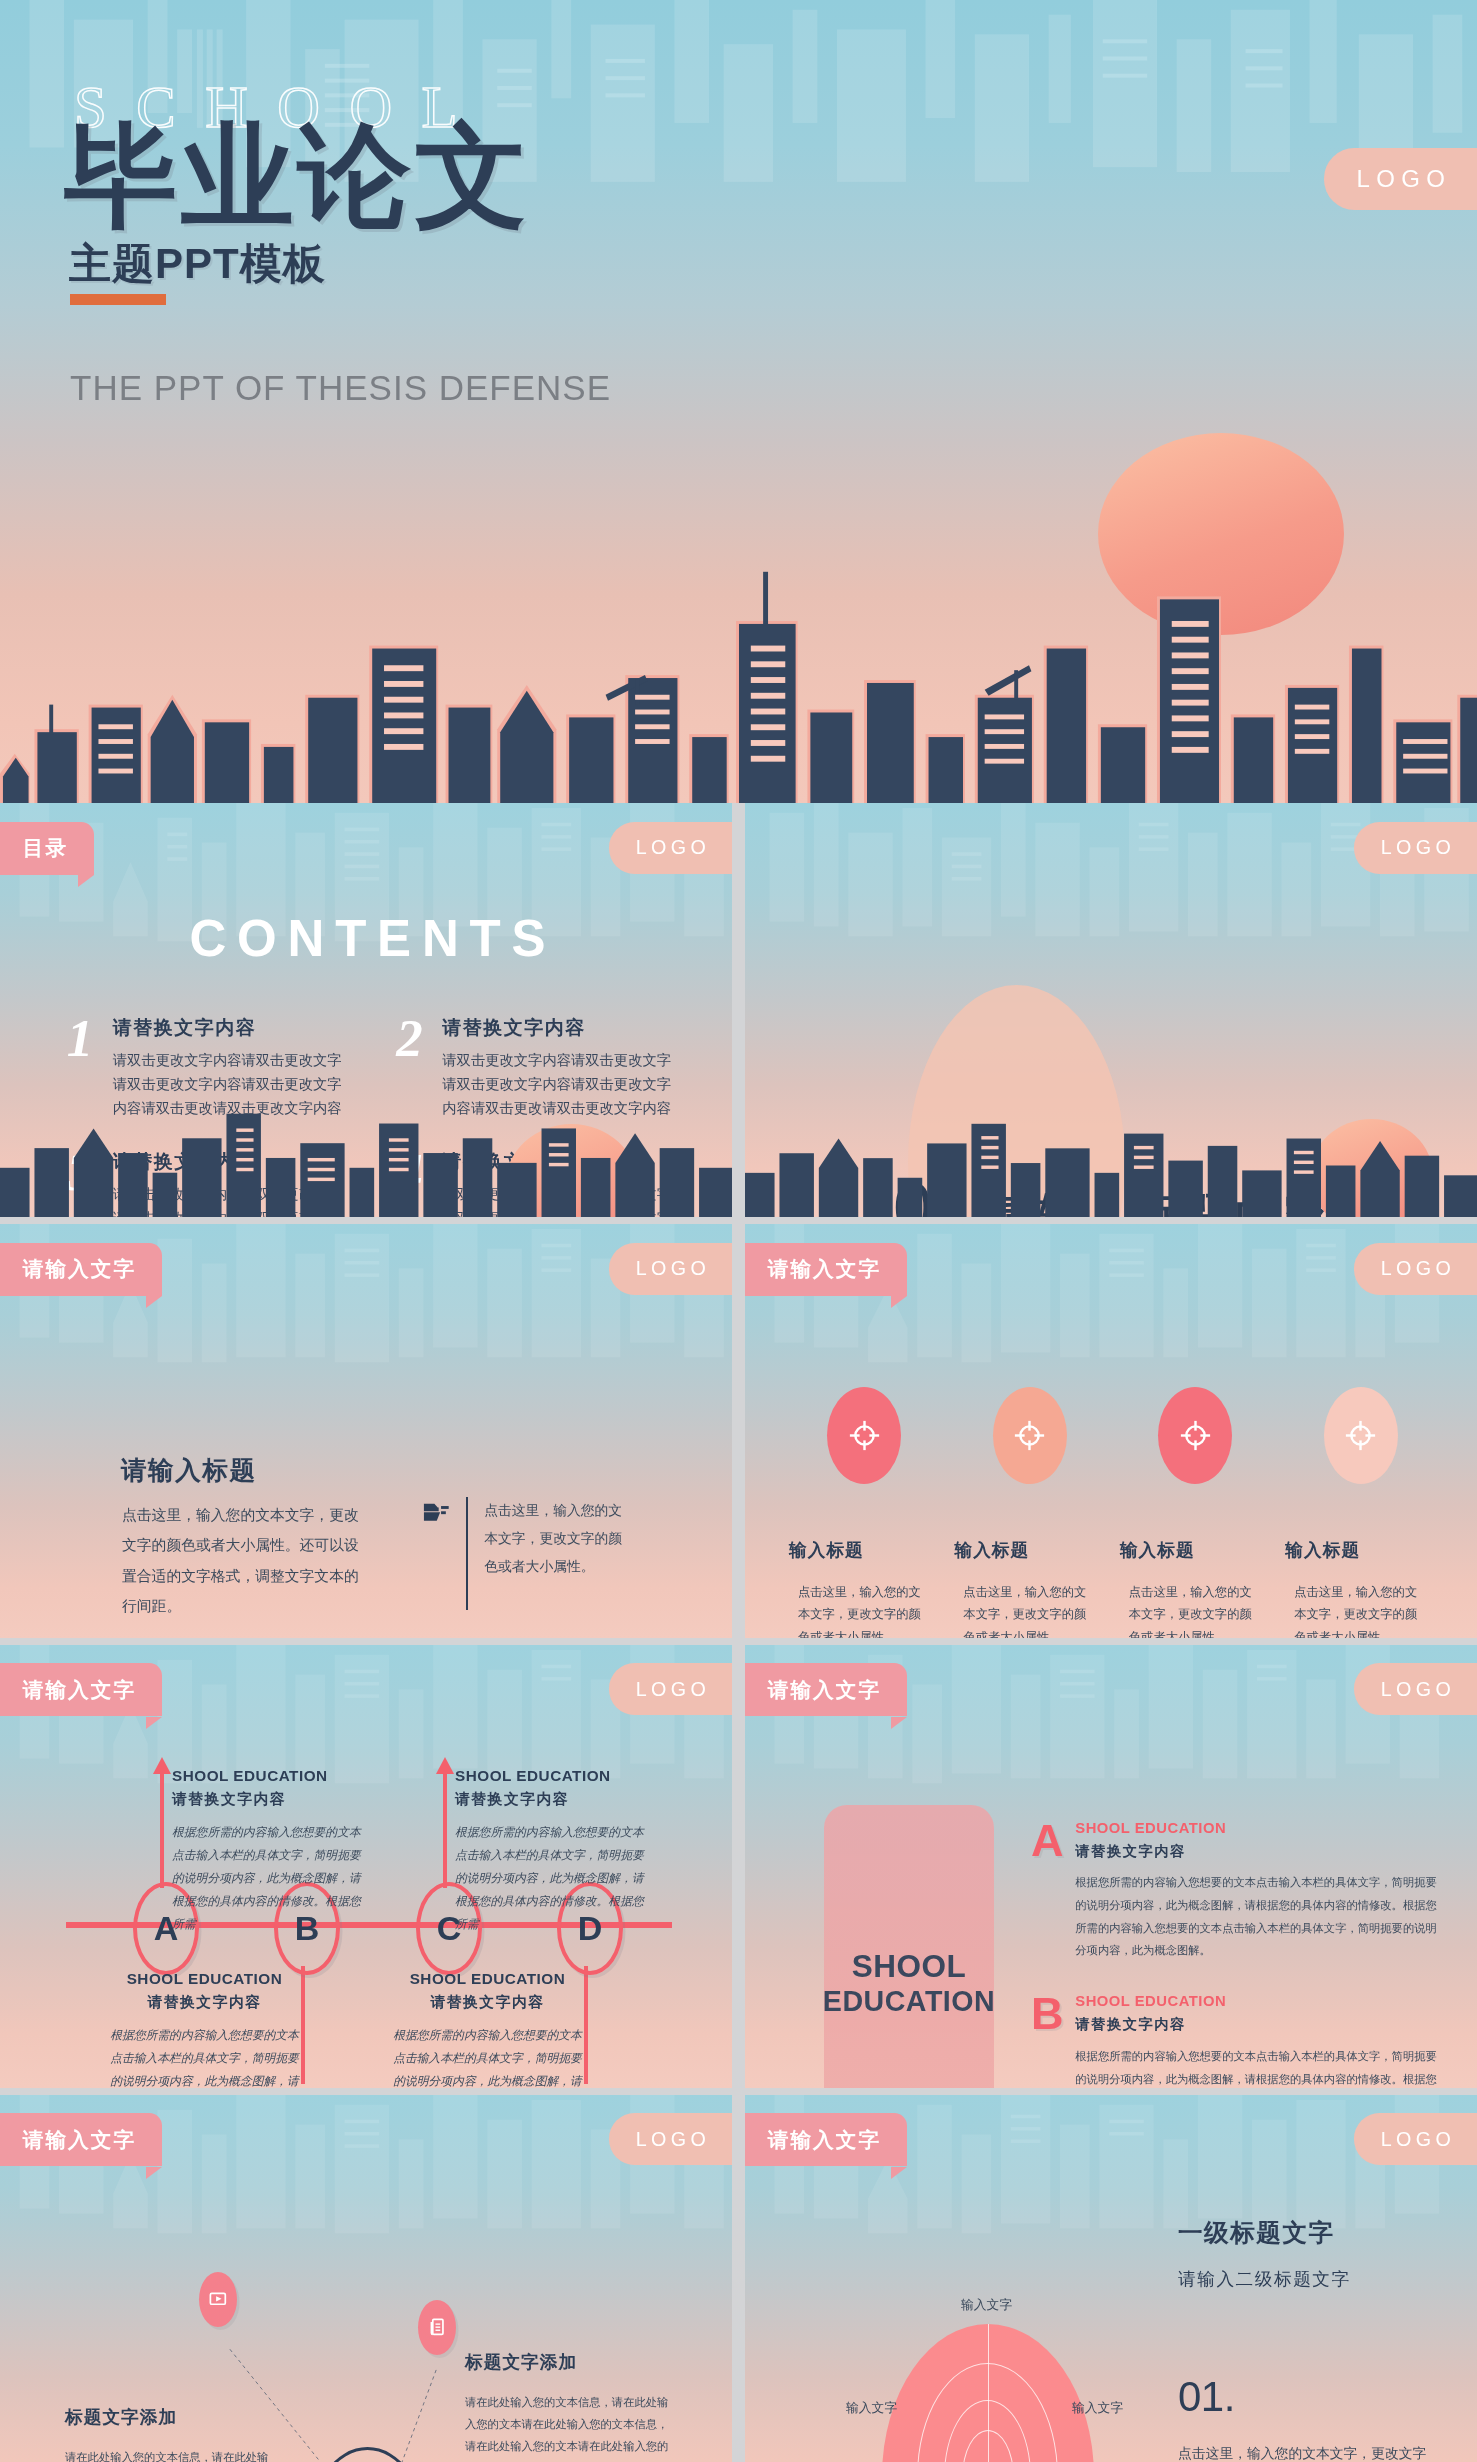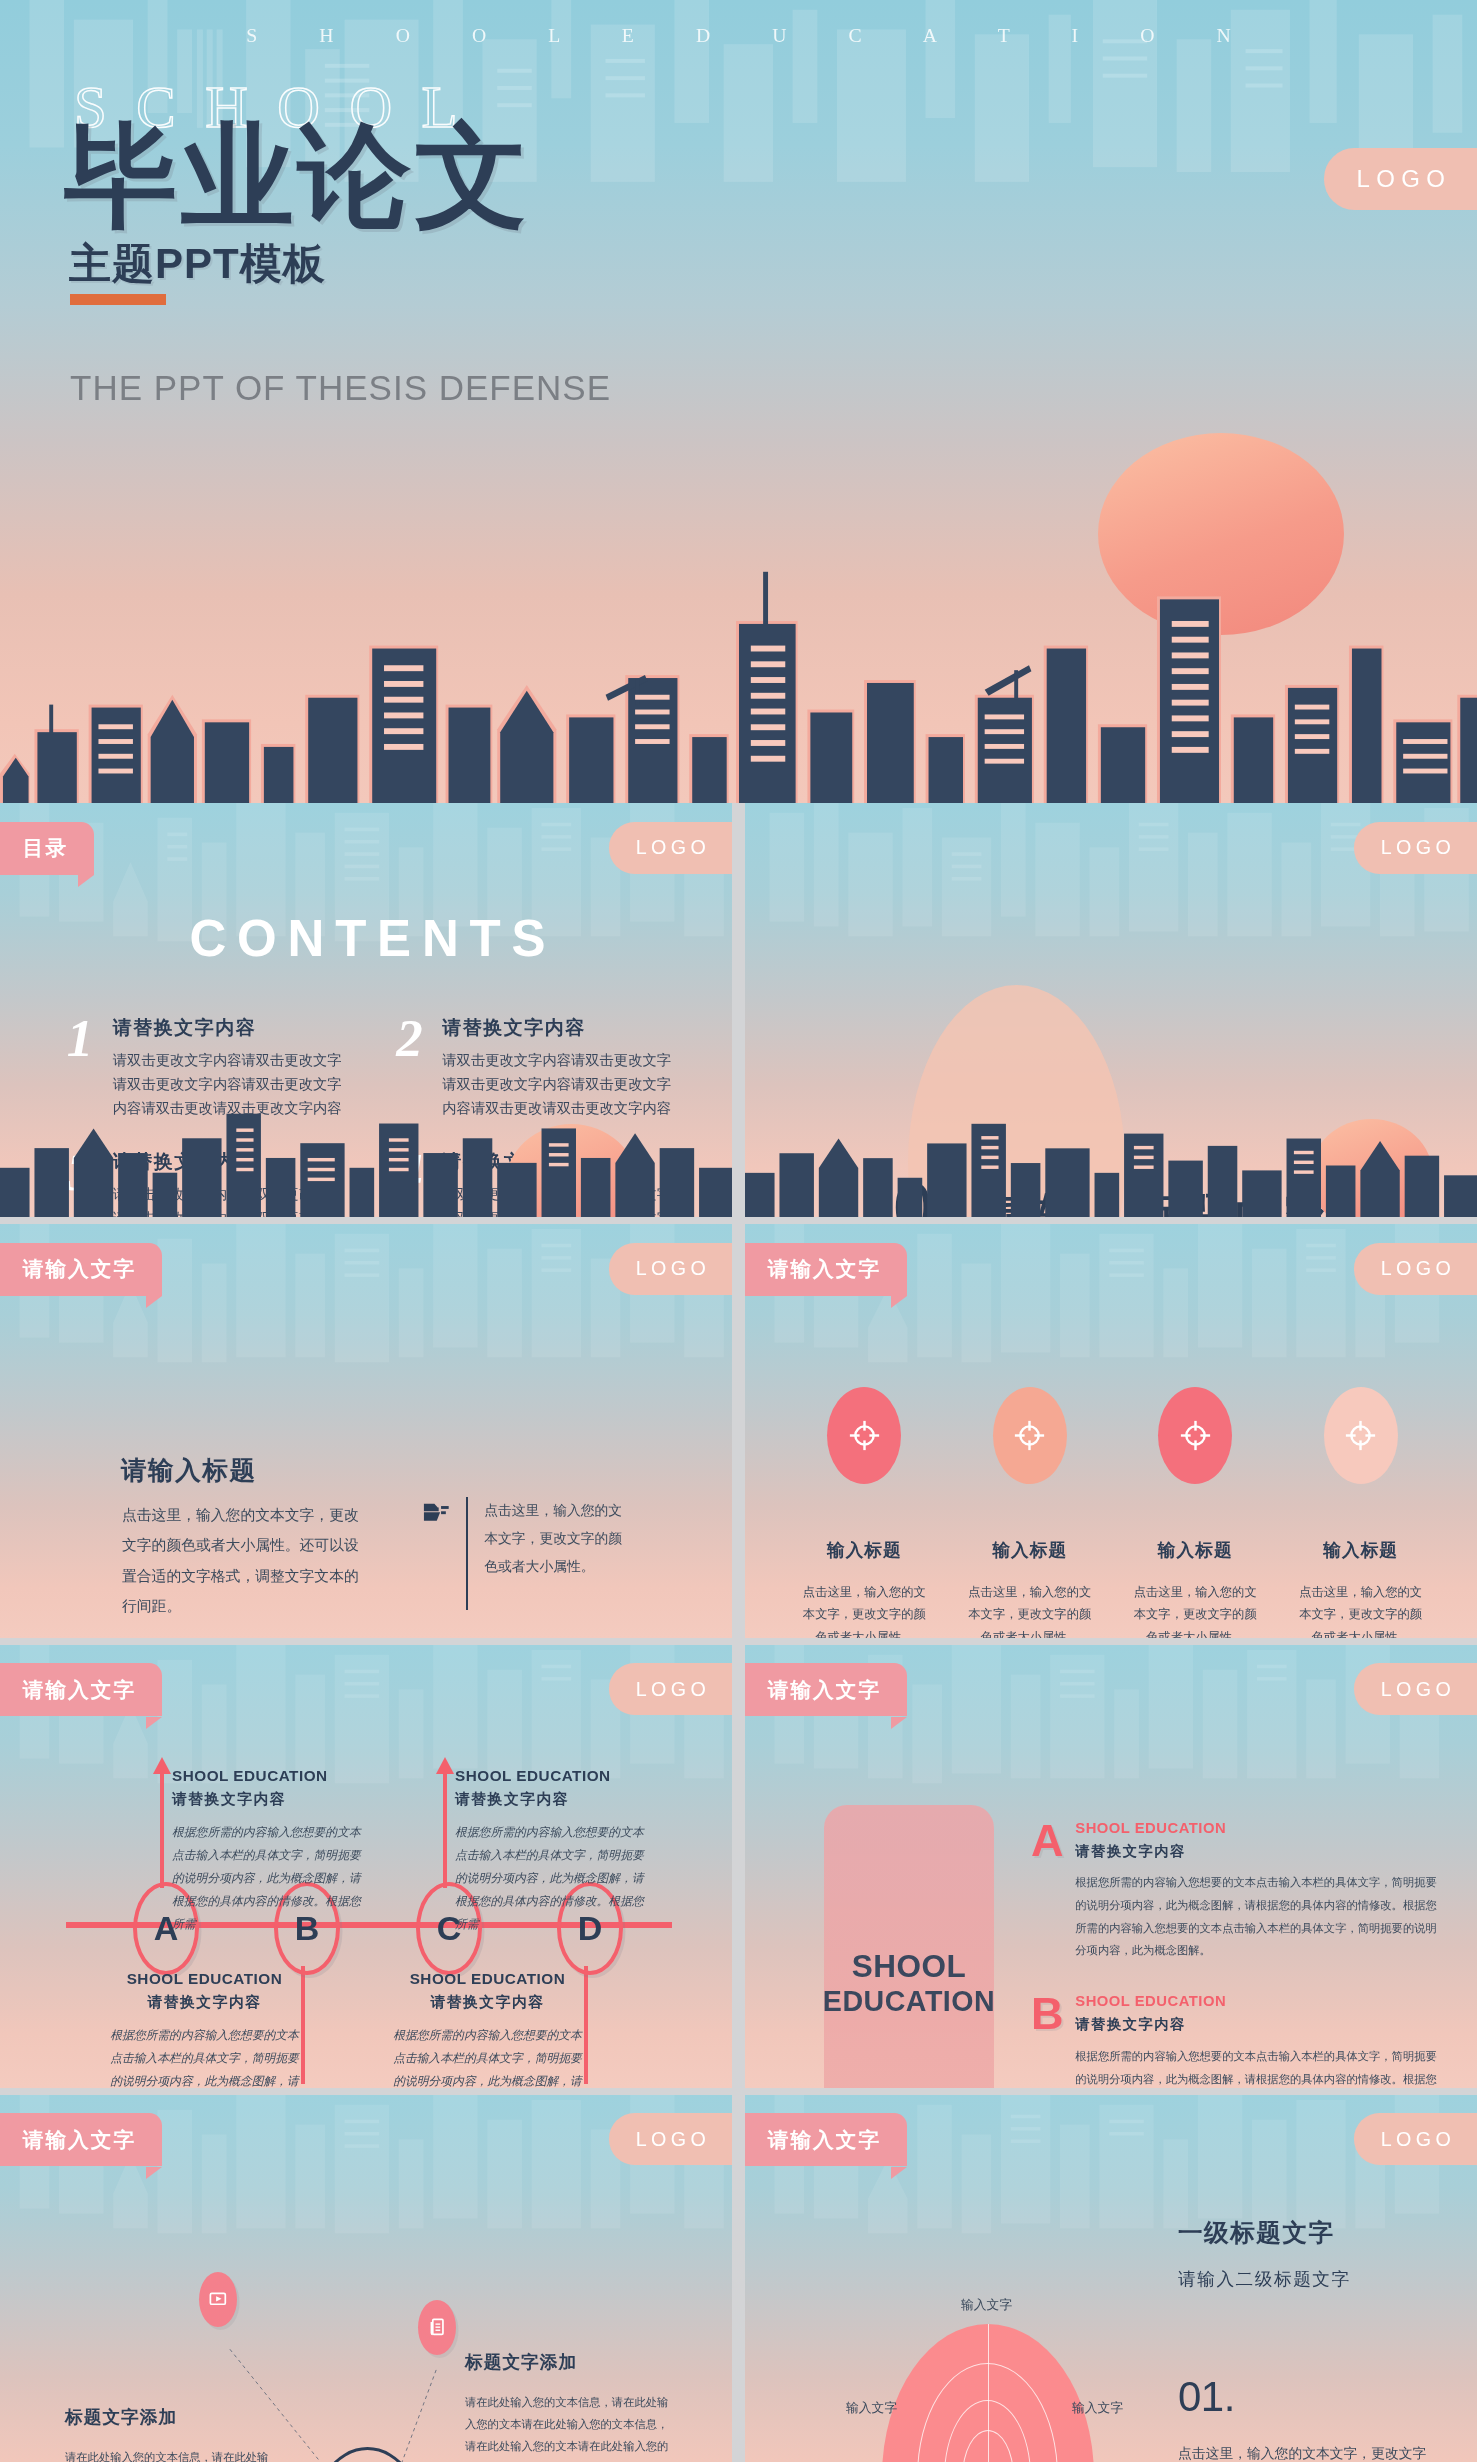--- a/index.html
+++ b/index.html
@@ -70,21 +70,21 @@
   
   .tc-title{position:absolute;left:121px;top:229px;color:#2d3e56;font-size:25.6px;font-weight:bold;letter-spacing:1.5px;}
   .tc-body{position:absolute;left:122px;top:276px;width:249px;color:#3b4a5c;font-size:14.8px;line-height:2.05;}
   .tc-cell{position:absolute;display:flex;align-items:flex-start;gap:0;}
   .tc-ico{width:57px;display:flex;justify-content:center;color:#2d3e56;font-size:30.5px;line-height:1;}
   .tc-bar{width:1.5px;background:#2d3e56;align-self:stretch;margin-right:16.7px;}
   .tc-txt{width:143px;color:#3b4a5c;font-size:13.8px;line-height:2.05;}
 
   
   .circles{position:absolute;left:44px;top:163px;width:647px;display:grid;grid-template-columns:repeat(4,1fr);gap:14.8px;}
-  .circ-col{text-align:center;}
+  .circ-col{text-align:left;}
   .circ{width:74px;height:97px;border-radius:50%;margin:0 auto;display:flex;align-items:center;justify-content:center;}
   .circ svg{width:39px;height:39px;}
   .circ-h{margin-top:54px;color:#2d3e56;font-size:17.7px;font-weight:bold;letter-spacing:1px;}
   .circ-p{margin-top:18.7px;color:#3b4a5c;font-size:12.3px;line-height:1.85;padding:0 8.9px;}
 
   
   .tl-line{position:absolute;left:66px;top:277px;width:606px;height:5.9px;background:#f4606c;}
   .tl-node{position:absolute;top:237px;width:58px;height:85px;border:4.4px solid #f4606c;border-radius:50%;
        display:flex;align-items:center;justify-content:center;color:#2d3e56;font-size:34px;font-weight:bold;
        box-shadow:2.5px 3px 0 rgba(130,130,140,.18);background:transparent;}
@@ -179,21 +179,20 @@
           <rect x="1230" y="190" width="80" height="8"></rect>
         <rect x="2240" y="80" width="90" height="8"></rect>
           <rect x="2240" y="115" width="90" height="8"></rect>
           <rect x="2240" y="150" width="90" height="8"></rect>
         <rect x="2530" y="100" width="75" height="8"></rect>
           <rect x="2530" y="135" width="75" height="8"></rect>
           <rect x="2530" y="170" width="75" height="8"></rect>
       </g>
     </svg>
 
-    <div class="hero-tagline">S H O O L   E D U C A T I O N</div>
     <div class="hero-outline">SCHOOL</div>
     <div class="hero-h1">毕业论文</div>
     <div class="hero-h2">主题PPT模板</div>
     <div class="hero-rule"></div>
     <div class="hero-sub">THE PPT OF THESIS DEFENSE</div>
     <div class="hero-logo">LOGO</div>
     <div class="hero-sun"></div>
 
     <svg class="hero-city" viewBox="0 0 3000 620" preserveAspectRatio="none">
       <g fill="#f3aa9d">

